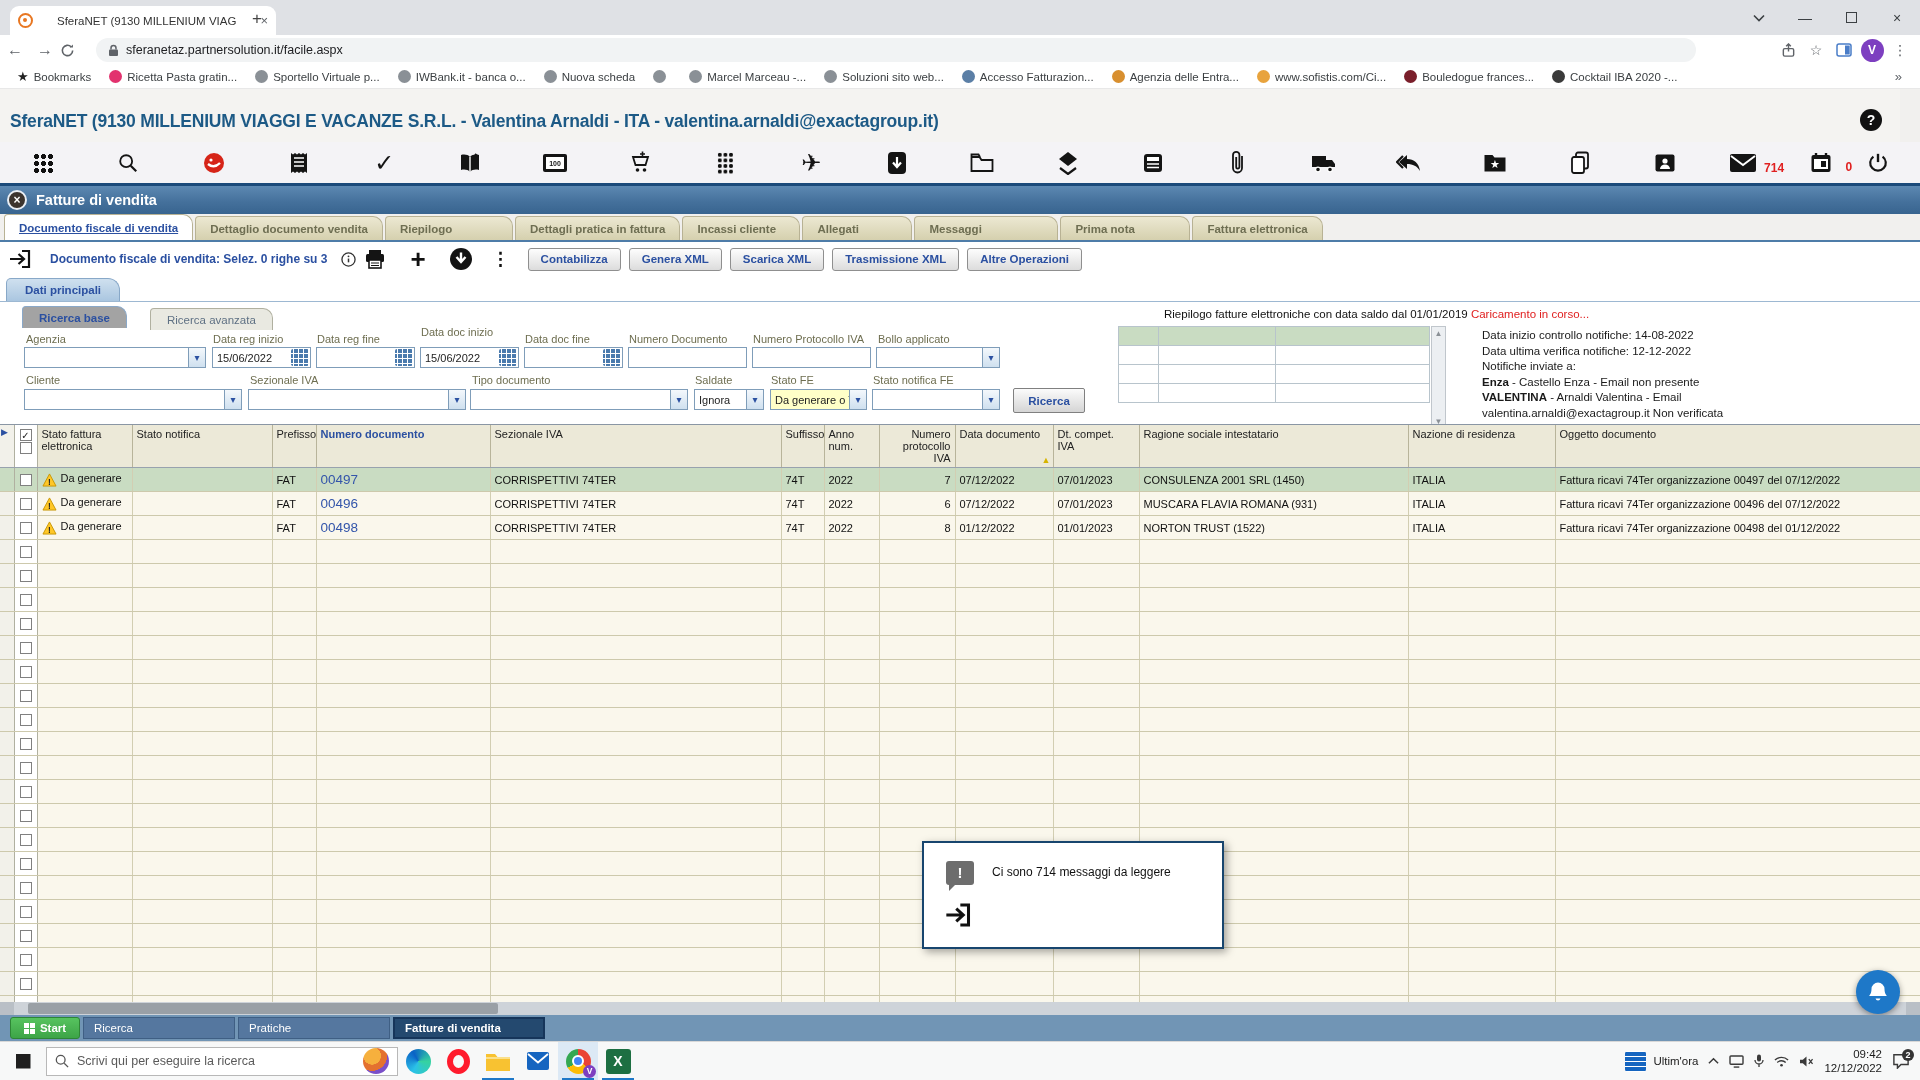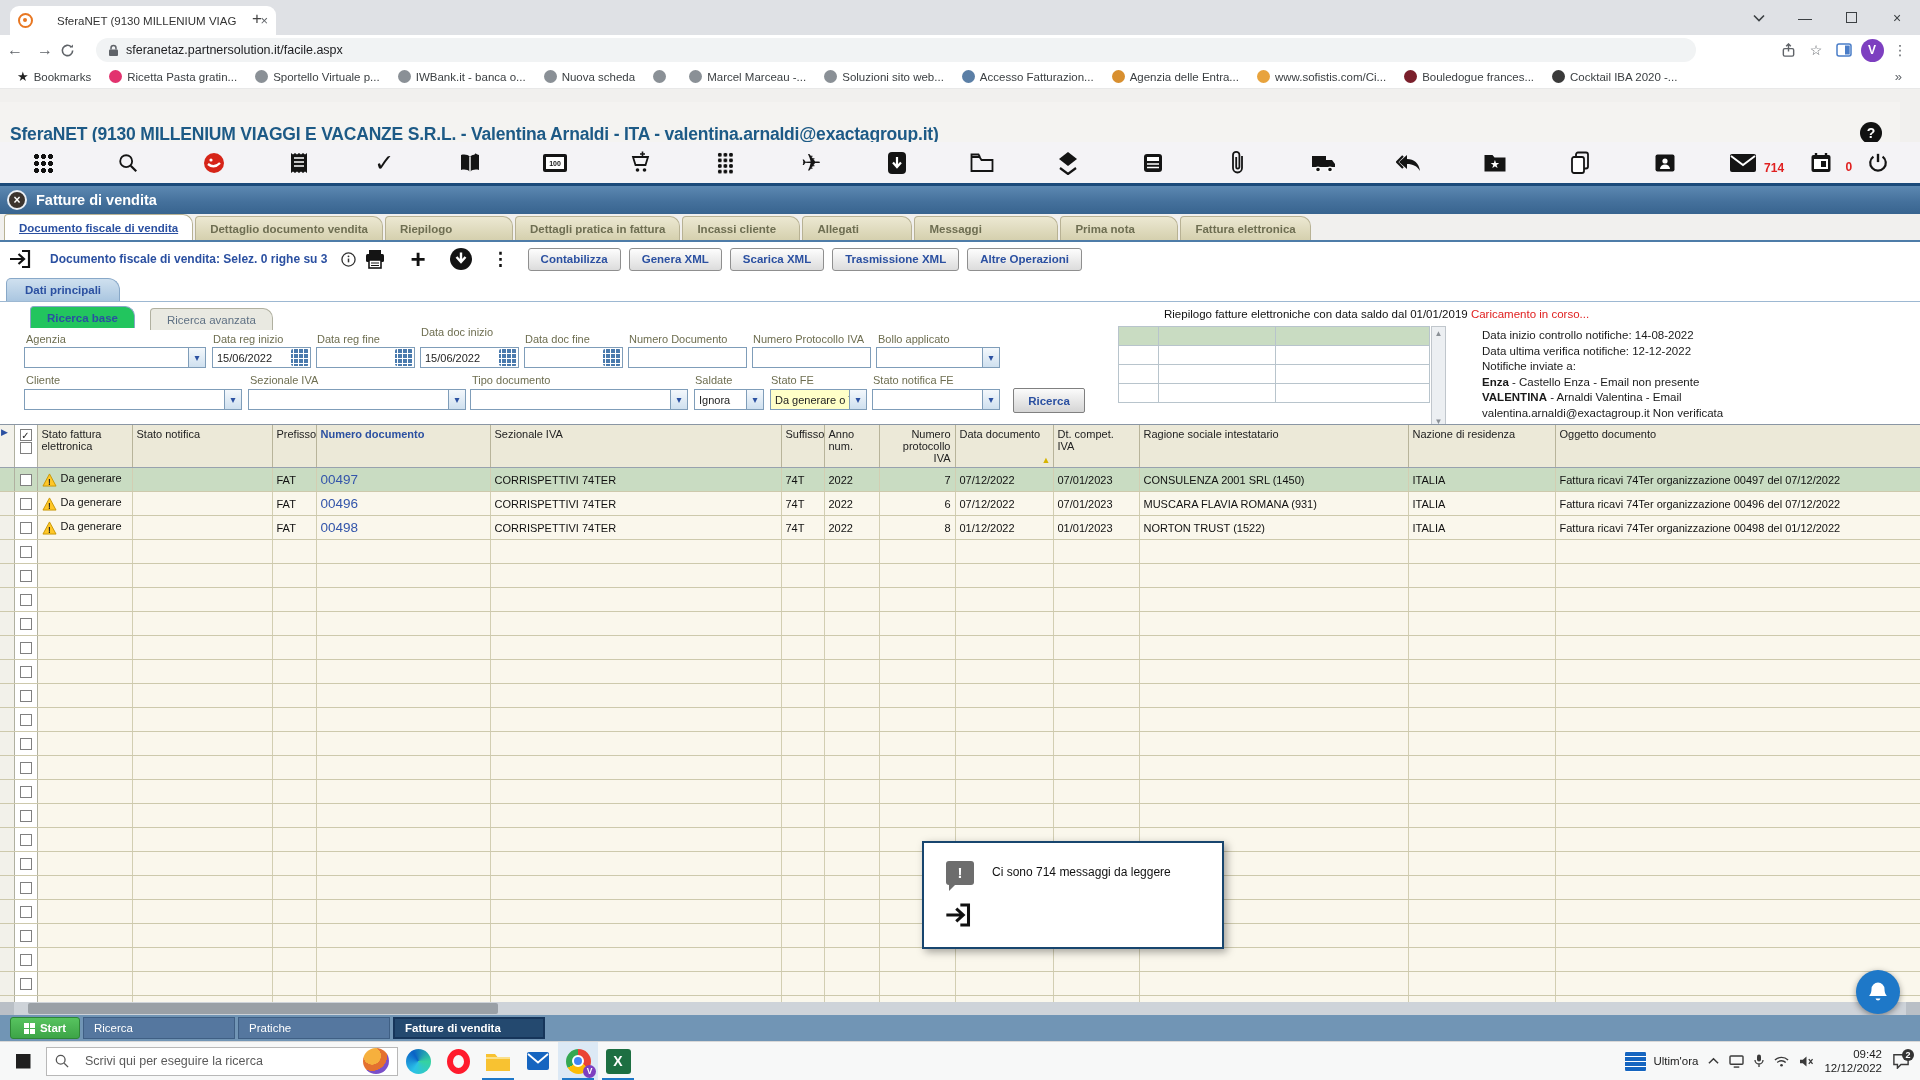--- a/index.html
+++ b/index.html
@@ -21,21 +21,21 @@
 .urltext { font-size:12.5px; color:#202124; }
 .rt-ic { width:28px; display:flex; justify-content:center; align-items:center; cursor:pointer; color:#5f6368; font-size:14px; }
 .avatar { width:23px; height:23px; border-radius:50%; background:#7d3fc0; color:#fff; font-size:12px; font-weight:bold; display:flex; align-items:center; justify-content:center; }
 #bookbar { position:absolute; top:65px; left:0; width:1920px; height:24px; background:#fff; display:flex; align-items:center; padding:0 10px; gap:4px; border-bottom:1px solid #e8e8e8; }
 .bk { display:flex; align-items:center; gap:5px; font-size:11.5px; color:#3c4043; padding:0 7px; white-space:nowrap; cursor:pointer; }
 .bkdot { width:13px; height:13px; border-radius:50%; flex:none; }
 .bkstar { color:#222; font-size:13px; }
 .bkmore { margin-left:auto; color:#5f6368; font-size:13px; padding-right:8px; }
 
 
-#appheader { position:absolute; top:102px; left:0; width:1900px; height:53px; background:#f4f3f1; }
+#appheader { position:absolute; top:89px; left:0; width:1900px; height:53px; background:#f4f3f1; }
 #apptitle { position:absolute; left:10px; top:22px; font-size:17.5px; font-weight:bold; color:#1d5a86; letter-spacing:-0.2px; }
 .helpcirc { position:absolute; right:18px; top:20px; width:22px; height:22px; border-radius:50%; background:#111; color:#fff; font-weight:bold; font-size:14px; display:flex; align-items:center; justify-content:center; cursor:pointer; }
 
 
 #icontb { position:absolute; top:142px; left:0; width:1920px; height:44px; background:#f4f3f6; border-bottom:3px solid #1b4a7a; display:flex; align-items:center; }
 .tbi { width:86px; display:flex; align-items:center; justify-content:center; cursor:pointer; color:#141414; position:relative; }
 .tbi .glyph { font-size:24px; color:#141414; }
 .dotgrid { width:20px; height:20px; background:radial-gradient(circle,#111 2.3px,transparent 2.8px) 0 0/7px 7px repeat; }
 .keypad { width:17px; height:22px; background:radial-gradient(circle,#111 1.8px,transparent 2.2px) 0 0/5.6px 5.6px repeat; }
 .badge-red { color:#e02020; font-size:12px; font-weight:bold; position:absolute; top:2px; }
@@ -60,21 +60,21 @@
 .vdots { font-size:18px; font-weight:bold; color:#111; margin:0 10px; cursor:pointer; letter-spacing:0; }
 .abtn { height:23px; padding:0 12px; background:linear-gradient(180deg,#fdfdfd,#dcdcdc); border:1px solid #8f8f8f; border-radius:3px; font-size:11.5px; font-weight:bold; color:#2b50a1; cursor:pointer; }
 
 
 #datirow { position:absolute; top:276px; left:0; width:1920px; height:26px; background:#fff; border-bottom:1px solid #9db8d2; }
 #datitab { position:absolute; left:6px; bottom:0; height:23px; padding:0 18px; background:linear-gradient(180deg,#cfe0ef,#aac6e0); border:1px solid #88a8c8; border-bottom:none; border-radius:5px 12px 0 0; font-size:11.5px; font-weight:bold; color:#2b50a1; display:flex; align-items:center; cursor:pointer; }
 
 
 #searcharea { position:absolute; top:302px; left:0; width:1920px; height:122px; background:#fff; }
 .stab { position:absolute; height:22px; padding:0 16px; display:flex; align-items:center; font-size:11.5px; font-weight:bold; border:1px solid #8aa8c8; border-bottom:none; border-radius:4px 10px 0 0; cursor:pointer; }
-#stab1 { left:22px; top:4px; background:#22c55e; color:#2b50a1;margin-left:8px; }
+#stab1 { left:22px; top:4px; background:#a3a3a3; color:#2b50a1; }
 #stab2 { left:150px; top:6px; background:#e9e9e1; color:#5f7184; border-color:#b0b0a0; font-weight:normal; }
 .flabel { position:absolute; font-size:11px; color:#6e6e50; white-space:nowrap; }
 .fld { position:absolute; height:21px; border:1px solid #7f9db9; background:#fff; display:flex; align-items:center; font-size:11px; color:#222; }
 .fld .tx { flex:1; padding:0 4px; white-space:nowrap; overflow:hidden; }
 .ddbtn { width:17px; height:100%; background:linear-gradient(180deg,#f4f8fc,#cfe0ef); border-left:1px solid #7f9db9; color:#2b50a1; font-size:10px; display:flex; align-items:center; justify-content:center; flex:none; cursor:pointer; }
 .calbtn { width:18px; height:17px; margin-right:1px; background:#4a7aad; border-radius:2px; flex:none; cursor:pointer; background-image:linear-gradient(#fff 1px,transparent 1px),linear-gradient(90deg,#fff 1px,transparent 1px); background-size:5px 5px; background-position:2px 4px; }
 .yellow { background:#ffffc8; }
 #ricercabtn { position:absolute; left:1013px; top:86px; width:72px; height:25px; background:linear-gradient(180deg,#fbfbfb,#d5d5d5); border:1px solid #808080; border-radius:2px; font-size:11.5px; font-weight:bold; color:#2b50a1; cursor:pointer; }
 
 #riep-title { position:absolute; left:1118px; top:6px; font-size:11.5px; color:#111;padding-left:46px; }
@@ -120,21 +120,21 @@
 
 #apptask { position:absolute; top:1015px; left:0; width:1920px; height:26px; background:#7195b5; display:flex; align-items:stretch; gap:3px; padding:2px 0 2px 10px; }
 .startbtn { width:70px; background:linear-gradient(180deg,#57c35f,#3da447); border:1px solid #2e8636; border-radius:3px; color:#fff; font-size:11.5px; font-weight:bold; display:flex; align-items:center; justify-content:center; gap:5px; cursor:pointer; }
 .tasktab { width:152px; background:#55779f; border:1px solid #3f5f84; color:#fff; font-size:11.5px; display:flex; align-items:center; padding-left:10px; cursor:pointer; }
 .tasktab.active { background:#24496f; border:2px solid #16355a; font-weight:bold; }
 
 
 #wintask { position:absolute; top:1041px; left:0; width:1920px; height:39px; background:#f7f8f8; border-top:1px solid #d8d8d8; display:flex; align-items:center; }
 #winlogo { width:46px; display:flex; justify-content:center; cursor:pointer; }
 .wsq { width:15px; height:15px; background:conic-gradient(#1f1f1f 0 100%); clip-path:polygon(0 0,47% 0,47% 47%,0 47%,0 0,100% 0,100% 47%,53% 47%,53% 0,100% 0,100% 100%,53% 100%,53% 53%,100% 53%,100% 100%,0 100%,0 53%,47% 53%,47% 100%,0 100%); }
-#wsearch { width:352px; height:29px; background:#fff; border:1px solid #b8b8b8; display:flex; align-items:center; gap:16px; padding:0 8px; font-size:12.5px; color:#5a5a5a; cursor:text; }
+#wsearch { width:352px; height:29px; background:#fff; border:1px solid #b8b8b8; display:flex; align-items:center; gap:8px; padding:0 8px; font-size:12.5px; color:#5a5a5a; cursor:text; }
 #wsearch .cort { margin-left:auto; width:26px; height:26px; border-radius:50%; background:radial-gradient(circle at 35% 30%,#f6b03d 0 35%,#e4712f 36% 60%,#7a4fc9 61% 100%); position:relative; }
 .tki { width:40px; height:39px; display:flex; align-items:center; justify-content:center; position:relative; cursor:pointer; }
 .tki.open::after { content:""; position:absolute; bottom:0; left:4px; width:32px; height:3px; background:#1e78c8; }
 .tki.focus { background:#dce9f5; }
 .edgeic { width:25px; height:25px; border-radius:50%; background:conic-gradient(from 210deg,#2bc1e8,#0a62c6,#35d2a0,#2bc1e8); }
 .operaic { width:23px; height:25px; border:6px solid #ff1b2d; border-radius:50%; }
 .chromeic { width:25px; height:25px; border-radius:50%; background:conic-gradient(#ea4335 0 120deg,#fbbc05 120deg 240deg,#34a853 240deg 360deg); position:relative; }
 .chromeic::after { content:""; position:absolute; left:6.5px; top:6.5px; width:12px; height:12px; border-radius:50%; background:#4285f4; border:2px solid #fff; box-sizing:border-box; }
 .vbadge { position:absolute; right:2px; bottom:3px; width:13px; height:13px; border-radius:50%; background:#7d3fc0; color:#fff; font-size:8.5px; font-weight:bold; display:flex; align-items:center; justify-content:center; }
 .excelic { width:25px; height:25px; background:#1d6f42; border-radius:3px; color:#fff; font-weight:bold; font-size:14px; display:flex; align-items:center; justify-content:center; }
@@ -414,21 +414,21 @@
 </div>
 
 <div id="doctabs">
   <span class="dtab active">Documento fiscale di vendita</span>
   <span class="dtab">Dettaglio documento vendita</span>
   <span class="dtab" style="width:128px">Riepilogo</span>
   <span class="dtab">Dettagli pratica in fattura</span>
   <span class="dtab" style="width:118px">Incassi cliente</span>
   <span class="dtab" style="width:110px">Allegati</span>
   <span class="dtab" style="width:144px">Messaggi</span>
-  <span class="dtab" style="width:118px">Prima nota</span>
+  <span class="dtab" style="width:130px">Prima nota</span>
   <span class="dtab">Fattura elettronica</span>
 </div>
 
 <div id="actionbar">
   <span class="mini-ic">
     <svg width="24" height="24" viewBox="0 0 24 24">
         <path d="M14 4 h7 v16 h-7" stroke="#111" stroke-width="2.2" fill="none"></path>
         <path d="M2 12 h13 M10.5 7 L16 12 L10.5 17" stroke="#111" stroke-width="2.2" fill="none"></path>
       </svg>
   </span>

